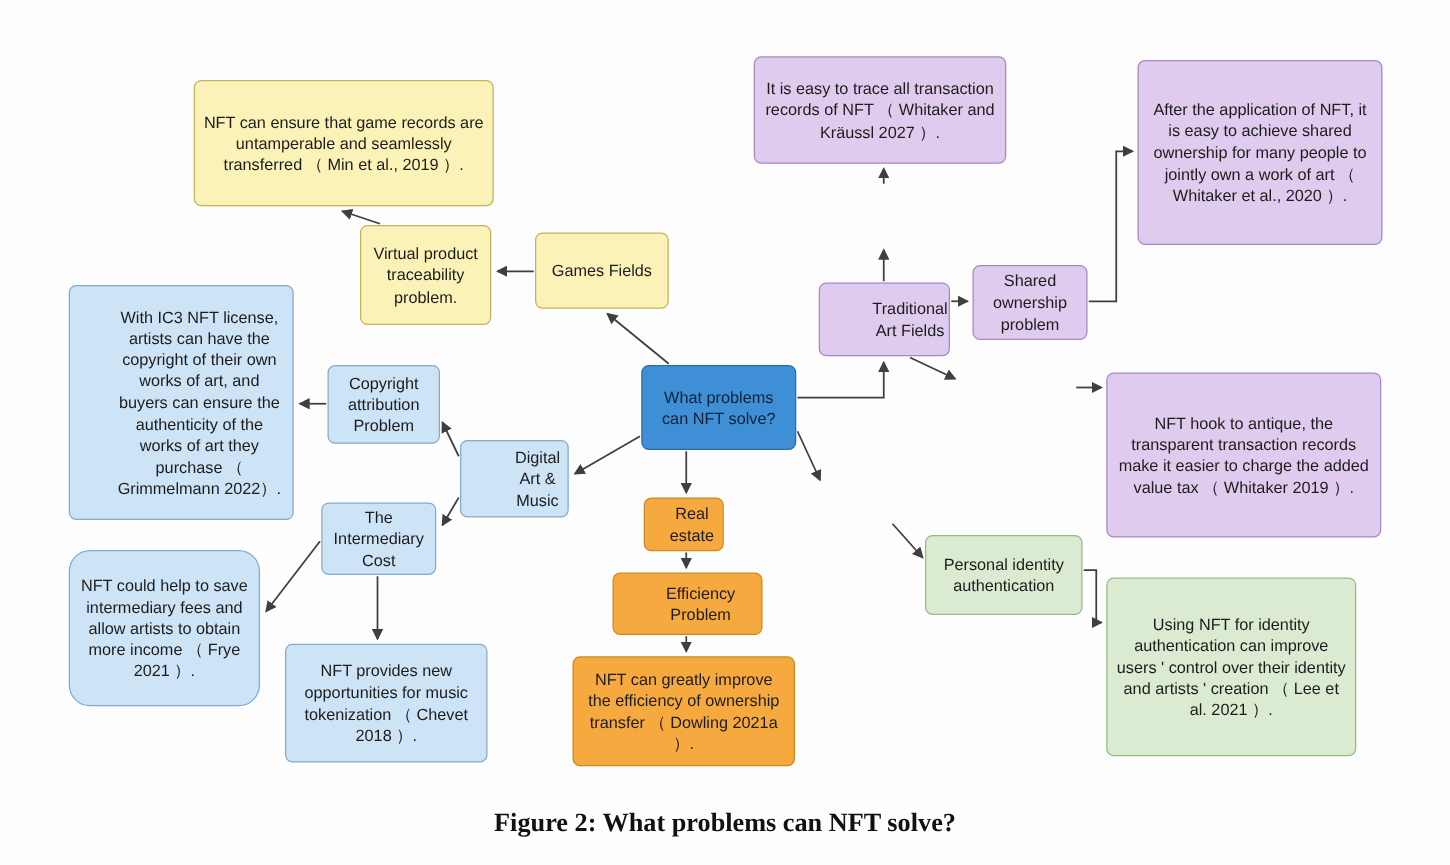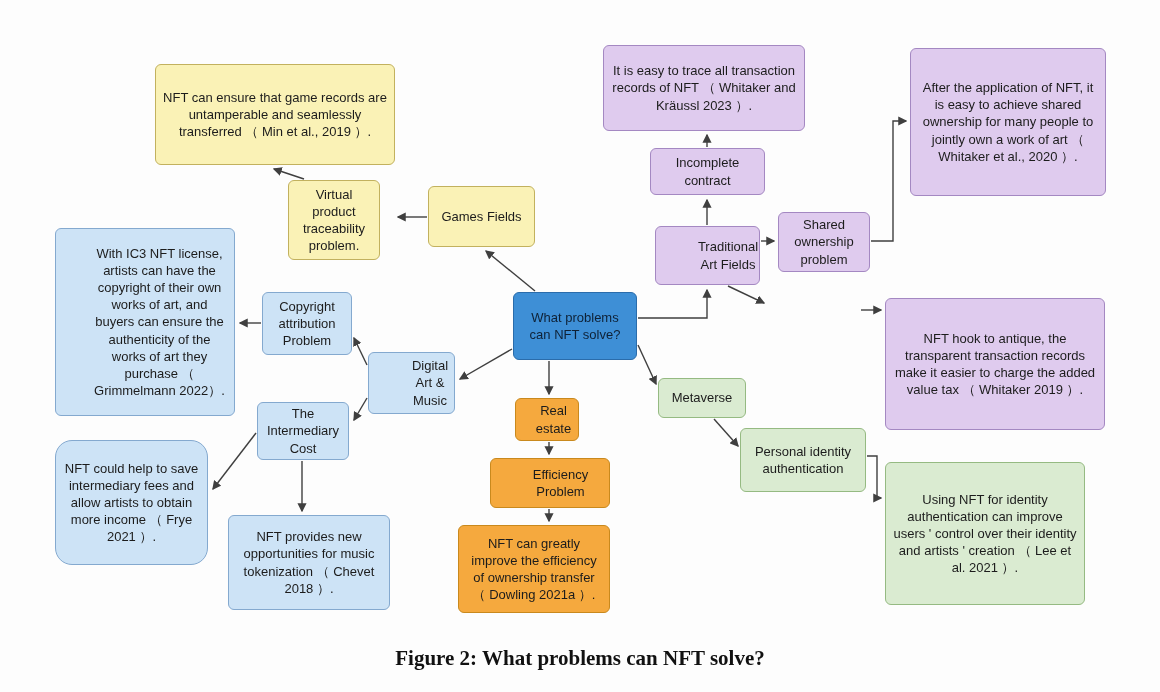--- a/index.html
+++ b/index.html
@@ -79,42 +79,40 @@
     <line class="edge" x1="761" y1="241" x2="774" y2="241" marker-end="url(#arrow)"></line>
     <polyline class="edge" points="871,241 893,241 893,121 906,121" marker-end="url(#arrow)"></polyline>
     <line class="edge" x1="728" y1="286" x2="764" y2="303" marker-end="url(#arrow)"></line>
     <line class="edge" x1="861" y1="310" x2="881" y2="310" marker-end="url(#arrow)"></line>
     <line class="edge" x1="638" y1="345" x2="656" y2="384" marker-end="url(#arrow)"></line>
     <line class="edge" x1="714" y1="419" x2="738" y2="446" marker-end="url(#arrow)"></line>
     <polyline class="edge" points="867,456 877,456 877,498 881,498" marker-end="url(#arrow)"></polyline>
   </svg>
 
   <div class="node yellow" style="left:155px; top:64px; width:240px; height:101px;">NFT can ensure that game records are untamperable and seamlessly transferred （ Min et al., 2019 ）.</div>
-  <div class="node yellow" style="left:288px; top:180px; width:92px; height:80px;">Virtual product traceability problem.</div>
+  <div class="node yellow" style="left:288px; top:180px; width:105px; height:80px;">Virtual product traceability problem.</div>
   <div class="node yellow" style="left:428px; top:186px; width:107px; height:61px;">Games Fields</div>
 
   <div class="node blue" style="left:55px; top:228px; width:180px; height:188px;padding-left:36px;">With IC3 NFT license, artists can have the copyright of their own works of art, and buyers can ensure the authenticity of the works of art they purchase （ Grimmelmann 2022）.</div>
   <div class="node blue" style="left:262px; top:292px; width:90px; height:63px;">Copyright attribution Problem</div>
   <div class="node blue" style="left:368px; top:352px; width:87px; height:62px;padding-left:44px;">Digital Art &amp; Music</div>
   <div class="node blue" style="left:257px; top:402px; width:92px; height:58px;">The Intermediary Cost</div>
   <div class="node blue" style="left:55px; top:440px; width:153px; height:125px;border-radius:17px;">NFT could help to save intermediary fees and allow artists to obtain more income （ Frye 2021 ）.</div>
   <div class="node blue" style="left:228px; top:515px; width:162px; height:95px;">NFT provides new opportunities for music tokenization （ Chevet 2018 ）.</div>
 
   <div class="node center-blue" style="left:513px; top:292px; width:124px; height:68px;">What problems can NFT solve?</div>
 
   <div class="node orange" style="left:515px; top:398px; width:64px; height:43px;padding-left:20px;">Real estate</div>
   <div class="node orange" style="left:490px; top:458px; width:120px; height:50px;padding-left:28px;">Efficiency Problem</div>
-  <div class="node orange" style="left:458px; top:525px; width:152px; height:88px;">NFT can greatly improve the efficiency of ownership transfer （ Dowling 2021a ）.</div>
+  <div class="node orange" style="left:458px; top:525px; width:178px; height:88px;">NFT can greatly improve the efficiency of ownership transfer （ Dowling 2021a ）.</div>
 
-  <div class="node purple" style="left:603px; top:45px; width:202px; height:86px;">It is easy to trace all transaction records of NFT （ Whitaker and Kräussl 2023 ）.</div>
-  <div class="node purple" style="left:650px; top:148px; width:115px; height:47px;">Incomplete contract</div>
+  <div class="node purple" style="left:603px; top:45px; width:202px; height:86px;">It is easy to trace all transaction records of NFT （ Whitaker and Kräussl 2027 ）.</div>
   <div class="node purple" style="left:655px; top:226px; width:105px; height:59px;padding-left:48px;">Traditional Art Fields</div>
   <div class="node purple" style="left:778px; top:212px; width:92px; height:60px;">Shared ownership problem</div>
   <div class="node purple" style="left:910px; top:48px; width:196px; height:148px;">After the application of NFT, it is easy to achieve shared ownership for many people to jointly own a work of art （ Whitaker et al., 2020 ）.</div>
   <div class="node purple" style="left:885px; top:298px; width:220px; height:132px;">NFT hook to antique, the transparent transaction records make it easier to charge the added value tax （ Whitaker 2019 ）.</div>
 
-  <div class="node green" style="left:658px; top:378px; width:88px; height:40px;">Metaverse</div>
   <div class="node green" style="left:740px; top:428px; width:126px; height:64px;">Personal identity authentication</div>
   <div class="node green" style="left:885px; top:462px; width:200px; height:143px;">Using NFT for identity authentication can improve users ' control over their identity and artists ' creation （ Lee et al. 2021 ）.</div>
 
   <div class="caption">Figure 2: What problems can NFT solve?</div>
 
 </div>
 
 </body></html>

